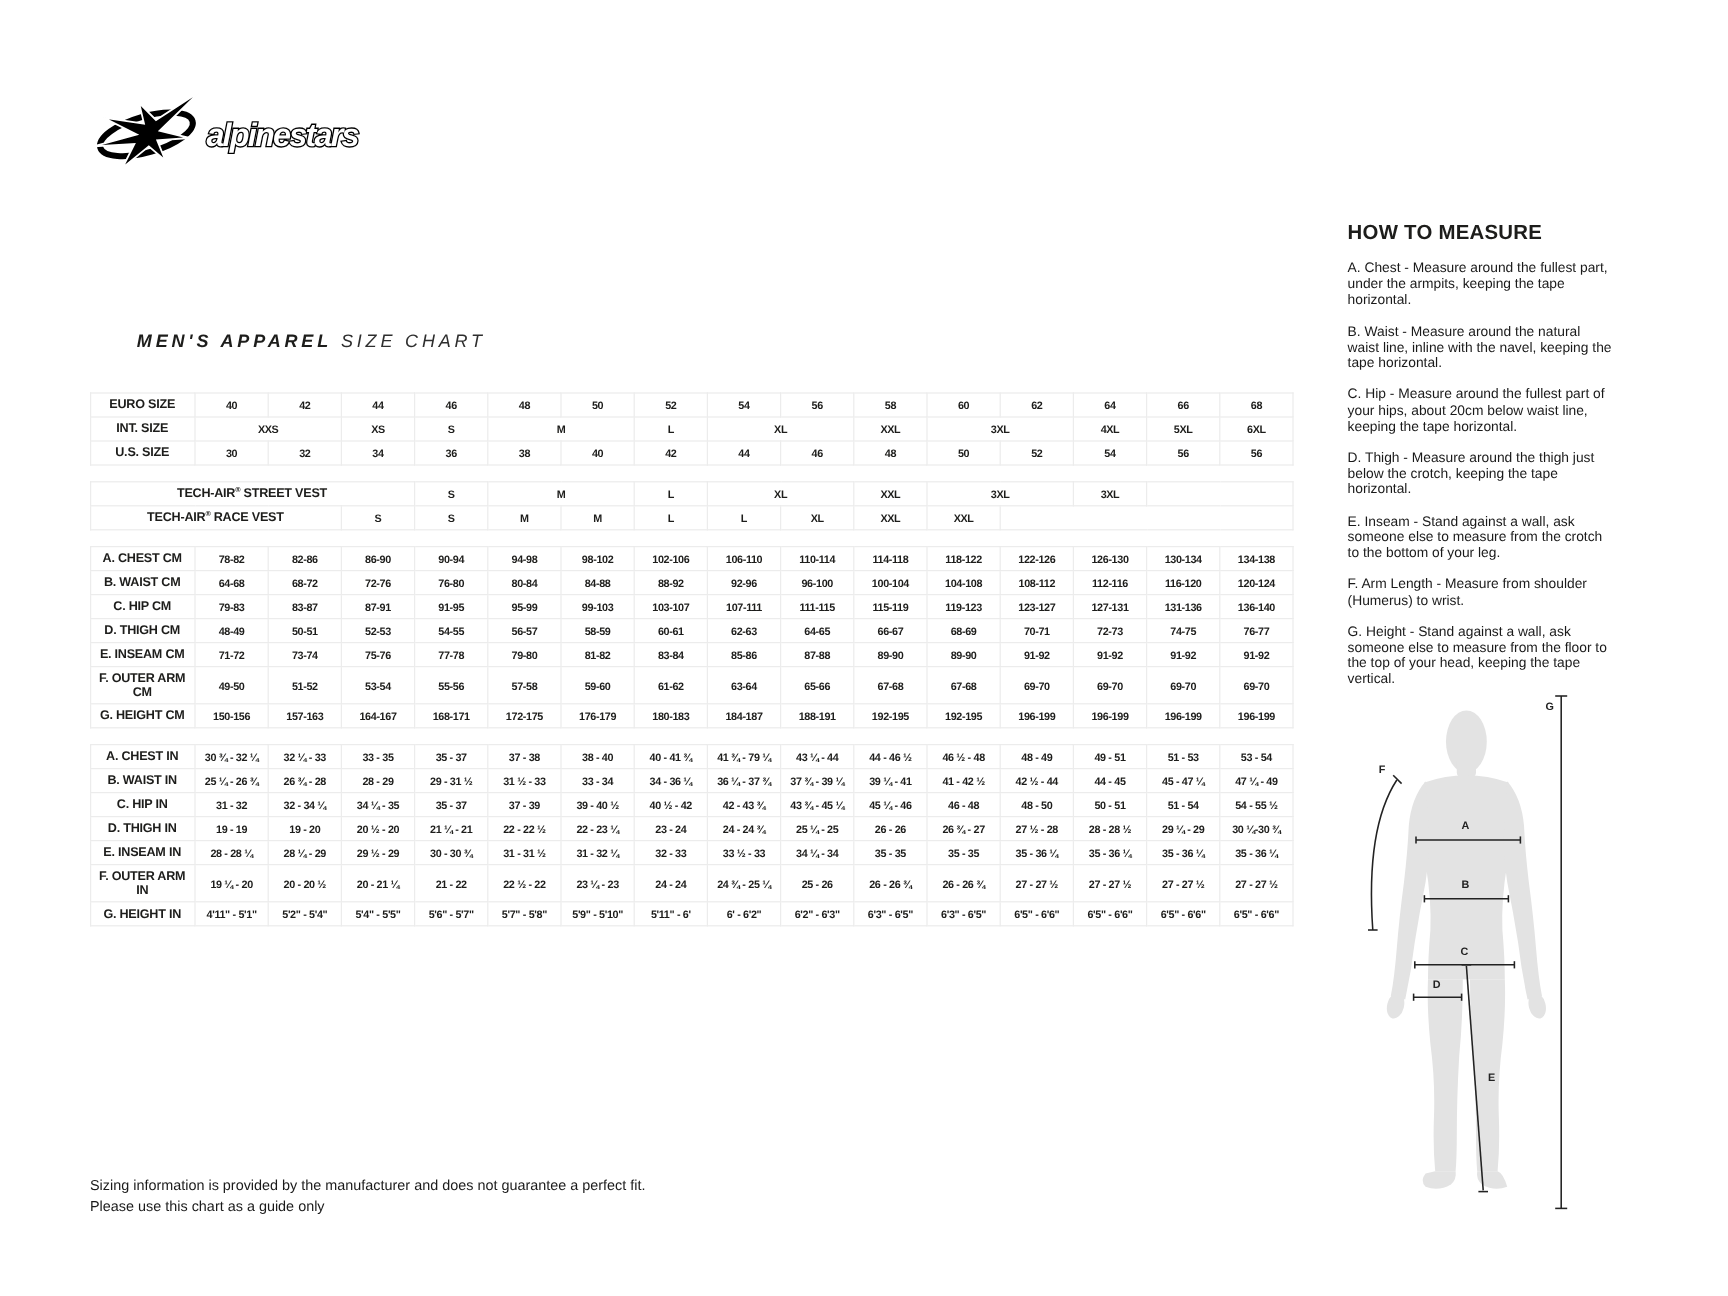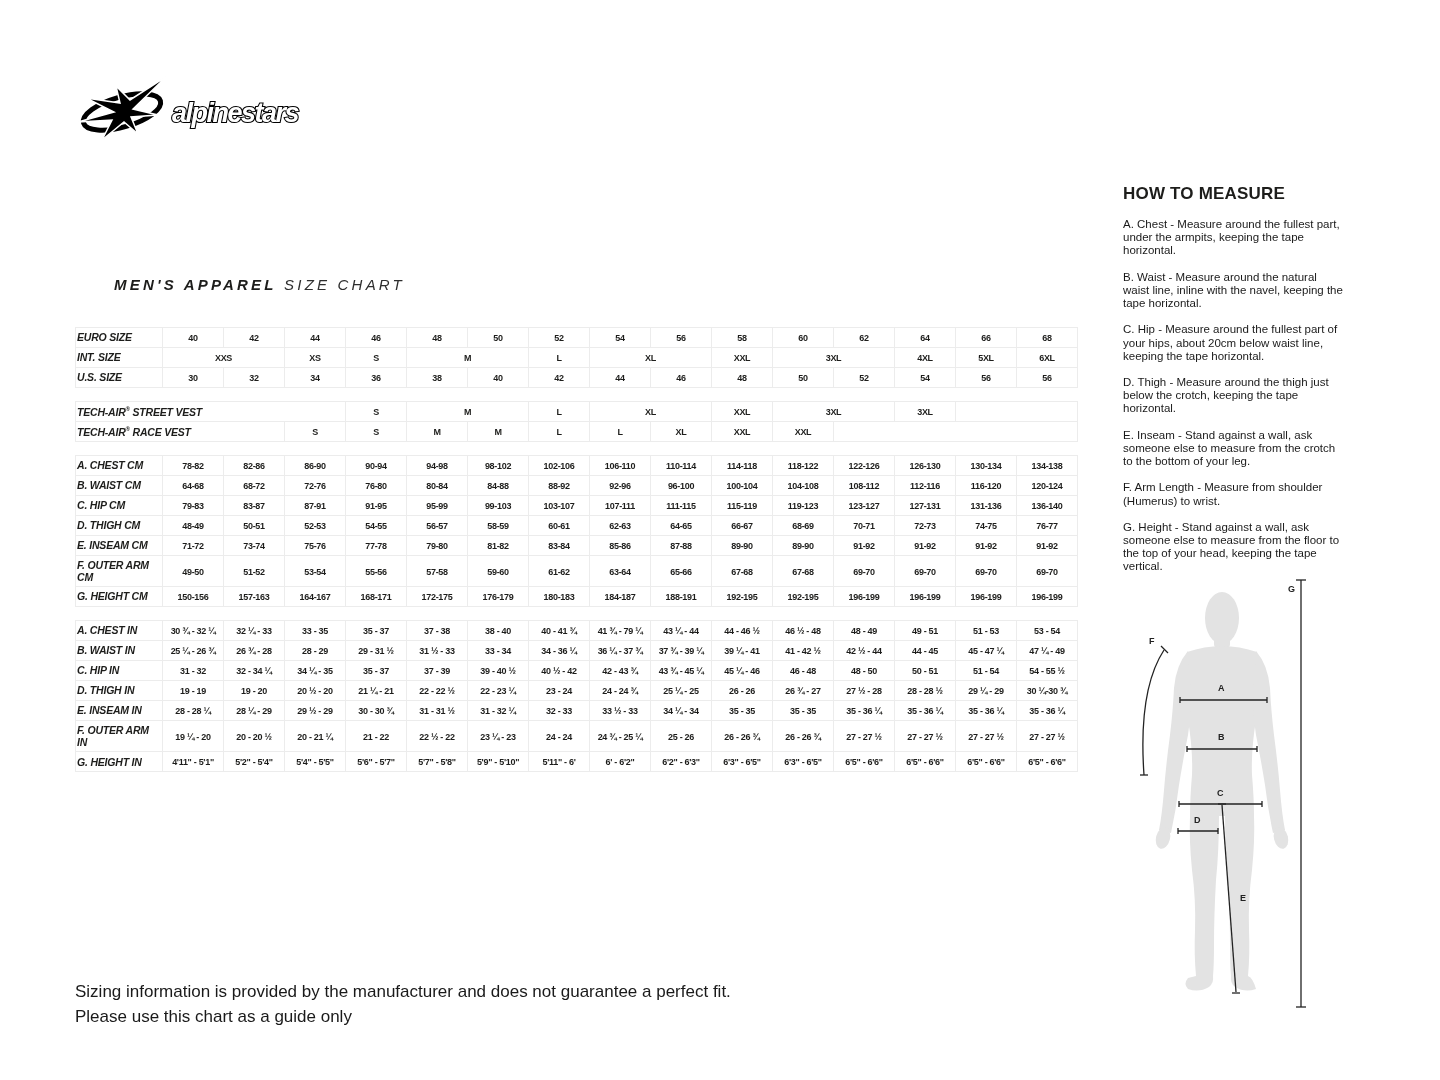--- a/index.html
+++ b/index.html
@@ -14,38 +14,38 @@
   #title{left:76px;top:276px;font-size:15px;font-style:italic;letter-spacing:3.2px;white-space:nowrap;}
   #title .t-main{font-weight:bold;margin-left:38px;}
   #title .t-sub{font-weight:normal;color:#2e2e2e;}
 
   
   #size-table{left:75px;top:327px;width:1003px;}
   table{border-collapse:collapse;table-layout:fixed;width:1003px;}
   td{border:1px solid #ececec;overflow:hidden;white-space:nowrap;}
   td.val{font-size:9px;font-weight:bold;text-align:center;letter-spacing:-0.3px;
          padding:5px 0 4px 0;color:#1d1d1b;}
-  td.row-label{font-size:10.5px;font-weight:bold;text-align:left;padding:4px 2px 3px 1px;
-               letter-spacing:-0.2px;white-space:normal;line-height:1.1;font-style:italic;}
+  td.row-label{font-size:10.5px;font-weight:bold;text-align:center;padding:4px 2px 3px 1px;
+               letter-spacing:-0.2px;white-space:normal;line-height:1.1;}
   td.row-label sup{font-size:6px;}
   tr.gap-row td{border:none;height:13px;padding:0;}
 
   
   #how-to-measure{left:1123px;top:184px;width:222px;}
   #how-to-measure h3{margin:0 0 14px 0;font-size:17px;font-weight:bold;letter-spacing:0.2px;}
   #how-to-measure p{margin:0 0 13px 0;font-size:11.5px;line-height:1.15;color:#1a1a1a;}
 
   
   #figure{left:1130px;top:570px;width:185px;height:475px;}
   .meas{stroke:#222;stroke-width:1.3;fill:none;}
   .mlabel{font-family:"Liberation Sans",sans-serif;font-size:9px;font-weight:bold;fill:#222;}
   .bodyfill{fill:#e3e3e3;}
 
   
-  #footer{left:75px;top:980px;font-size:17px;line-height:1.45;color:#1a1a1a;}
+  #footer{left:75px;top:980px;font-size:12px;line-height:1.45;color:#1a1a1a;}
 </style>
 </head>
 <body>
 
 <svg id="logo" class="abs" viewBox="0 0 300 68">
   <g>
     <ellipse cx="52" cy="38" rx="40" ry="15" transform="rotate(-16 52 38)" fill="none" stroke="#000" stroke-width="5"></ellipse>
     <path fill="#000" stroke="#fff" stroke-width="1.5" d="M97,2 L60,26 L46,12 L50,29 L16,24 L44,38 L8,48 L42,46 L32,66 L54,48 L68,60 L61,43 L88,41 L63,35 Z"></path>
   </g>
   <text x="102" y="48" font-size="27" font-style="italic" font-weight="bold" letter-spacing="-1.5" fill="#ffffff" stroke="#000000" stroke-width="2.2" paint-order="stroke" font-family="Liberation Sans, sans-serif">alpinestars</text>

